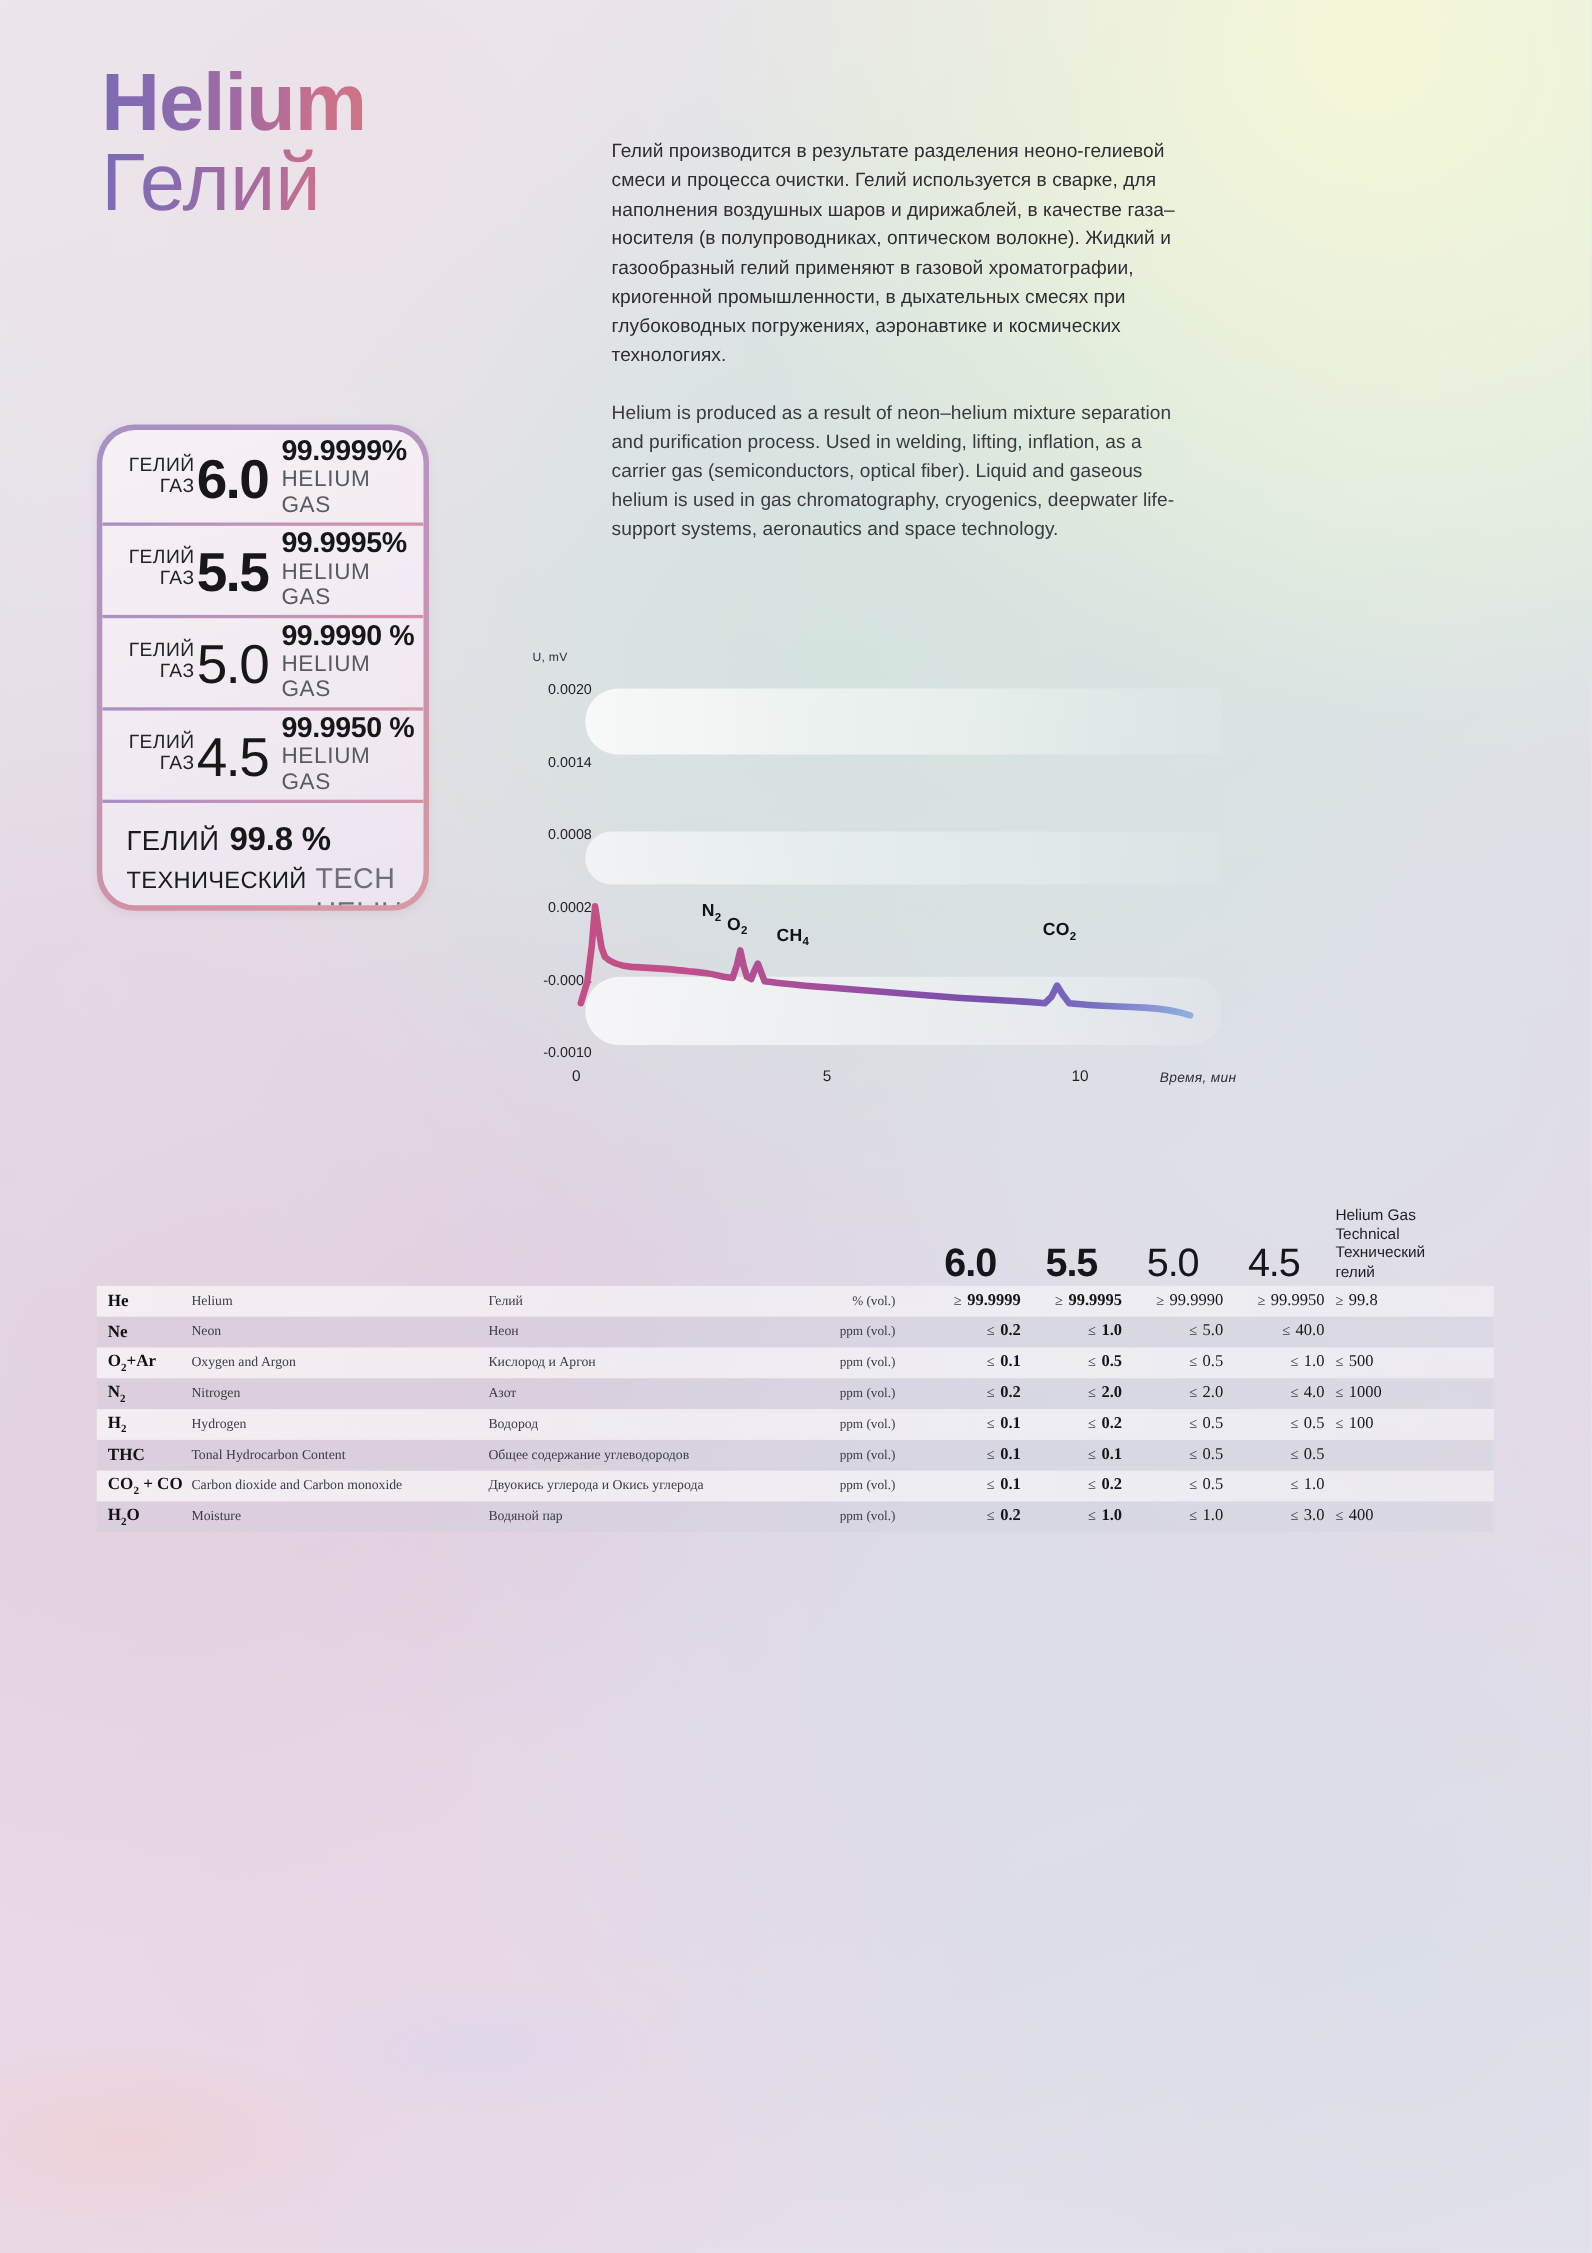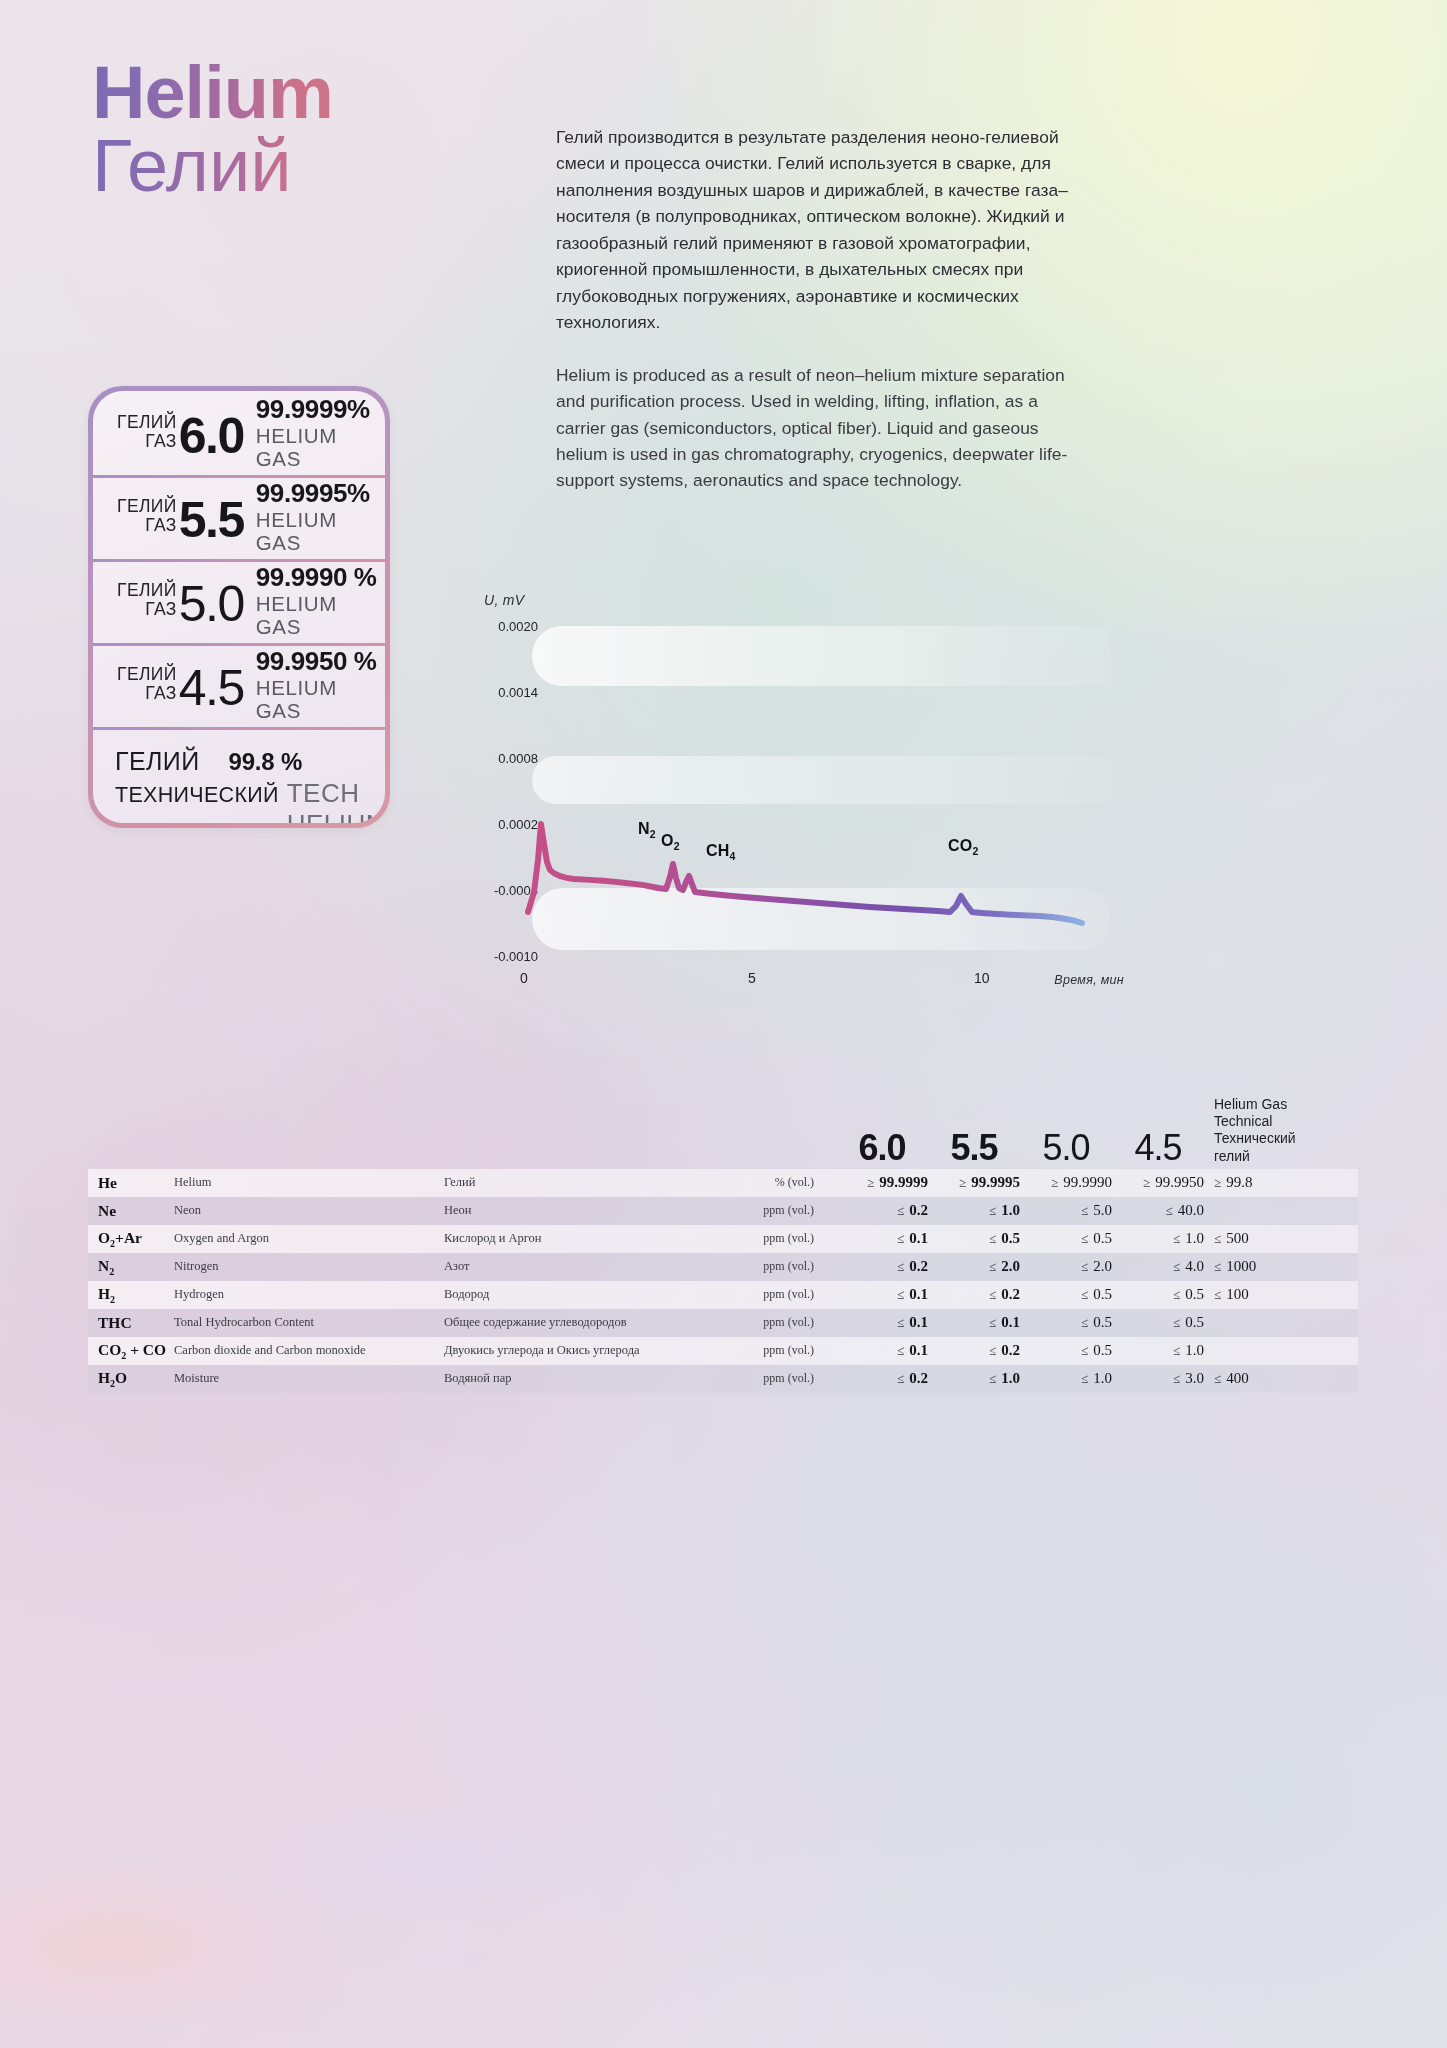--- a/index.html
+++ b/index.html
@@ -135,30 +135,30 @@
     font-size: 20.5px;
     font-weight: 300;
     color: #5a5a62;
     letter-spacing: 0.6px;
     line-height: 1.1;
     margin-top: 2px;
   }
 
   .tech-l1 { display: flex; align-items: baseline; gap: 9px; }
   .tech-ru1 { font-size: 25px; font-weight: 300; color: #1b1b1f; letter-spacing: 0.4px; }
-  .tech-pct { font-size: 24px; font-weight: 700; color: #17171a; letter-spacing: -0.2px; margin-left: 20px; }
+  .tech-pct { font-size: 30px; font-weight: 700; color: #17171a; letter-spacing: -0.2px; }
   .tech-l2 { display: flex; align-items: baseline; gap: 8px; margin-top: 2px; }
   .tech-ru2 { font-size: 21.5px; font-weight: 300; color: #1b1b1f; letter-spacing: 0.3px; }
   .tech-en { font-size: 26px; font-weight: 200; color: #6e6e76; letter-spacing: 0.5px; }
 
   
   #chart { position: absolute; left: 470px; top: 592px; width: 640px; height: 400px; }
   #chart .ylabel {
     position: absolute; left: 14px; top: 0;
-    font-size: 14px; font-style: italic; color: #2f2f35; letter-spacing: 0.3px;
+    font-size: 11px; color: #2f2f35; letter-spacing: 0.3px;
   }
   #chart .xlabel {
     position: absolute; right: -14px; bottom: 5px;
     font-size: 12.5px; font-style: italic; color: #2f2f35; letter-spacing: 0.3px;
   }
   .ytick {
     position: absolute; right: 572px;
     font-size: 13px; color: #1f1f24; white-space: nowrap;
   }
   .xtick {

